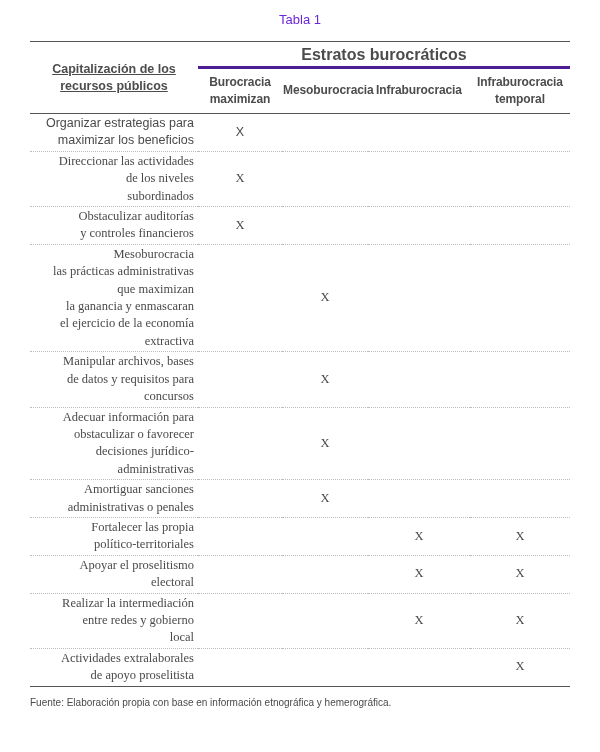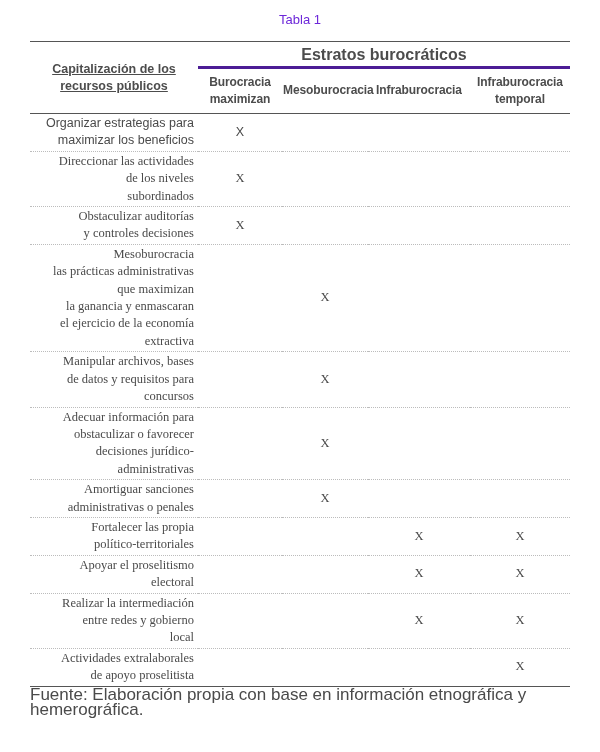--- a/index.html
+++ b/index.html
@@ -94,22 +94,22 @@
   }
   tbody td.mark {
     text-align: center;
   }
   tbody tr + tr td {
     border-top: 1px dotted #bcbcbc;
     font-family: Liberation Serif, serif;
   }
   .source-note {
     width: 540px;
-    margin: 0 auto 0 auto;
-    font-size: 17px;
+    margin: 8px auto 0 auto;
+    font-size: 10px;
     line-height: 15px;
     text-align: left;
     color: #4a4a4a;
   }
 </style>
 </head>
 <body>
 
 <div class="page">
 
@@ -153,21 +153,21 @@
         <td class="label">Direccionar las actividades
 de los niveles
 subordinados</td>
         <td class="mark">X</td>
         <td class="mark"></td>
         <td class="mark"></td>
         <td class="mark"></td>
       </tr>
       <tr>
         <td class="label">Obstaculizar auditorías
-y controles decisiones</td>
+y controles financieros</td>
         <td class="mark">X</td>
         <td class="mark"></td>
         <td class="mark"></td>
         <td class="mark"></td>
       </tr>
       <tr>
         <td class="label">Mesoburocracia
 las prácticas administrativas
 que maximizan
 la ganancia y enmascaran

